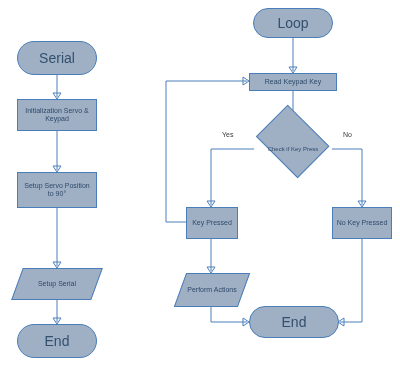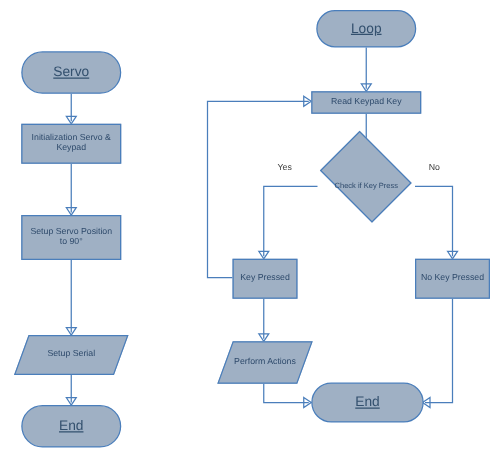--- a/index.html
+++ b/index.html
@@ -23,23 +23,22 @@
     color: #2e4a6b;
     display: flex;
     align-items: center;
     justify-content: center;
     text-align: center;
     line-height: 1.15;
     font-size: 7px;
   }
   .node.terminator {
     border-radius: 999px;
-    font-size: 11px;
+    font-size: 14px;
     color: #33506e;
-    text-decoration: underline;
   }
   .node.process {
     border-radius: 0;
   }
   .node.parallelogram {
     border: none;
     background: transparent;
   }
   .node.parallelogram .shape-bg {
     position: absolute;
@@ -132,21 +131,21 @@
     <path d="M243,318 L249,322 L243,326 Z" fill="#4a7ebb" stroke="none"></path>
 
     <path d="M362,239 L362,322 L340,322"></path>
     <path d="M344,318 L338,322 L344,326 Z" fill="#4a7ebb" stroke="none"></path>
 
     <path d="M186,222 L166,222 L166,81 L247,81"></path>
     <path d="M243,77 L249,81 L243,85 Z" fill="#4a7ebb" stroke="none"></path>
   </svg>
 
   <div class="node terminator" style="left:17px; top:41px; width:80px; height:34px;">
-    <span class="shape-label">Servo</span>
+    <span class="shape-label">Serial</span>
   </div>
 
   <div class="node process" style="left:17px; top:99px; width:80px; height:32px; padding:0 4px;">
     <span class="shape-label">Initialization Servo &amp; Keypad</span>
   </div>
 
   <div class="node process" style="left:17px; top:172px; width:80px; height:36px; padding:0 4px;">
     <span class="shape-label">Setup Servo Position to 90°</span>
   </div>
 

